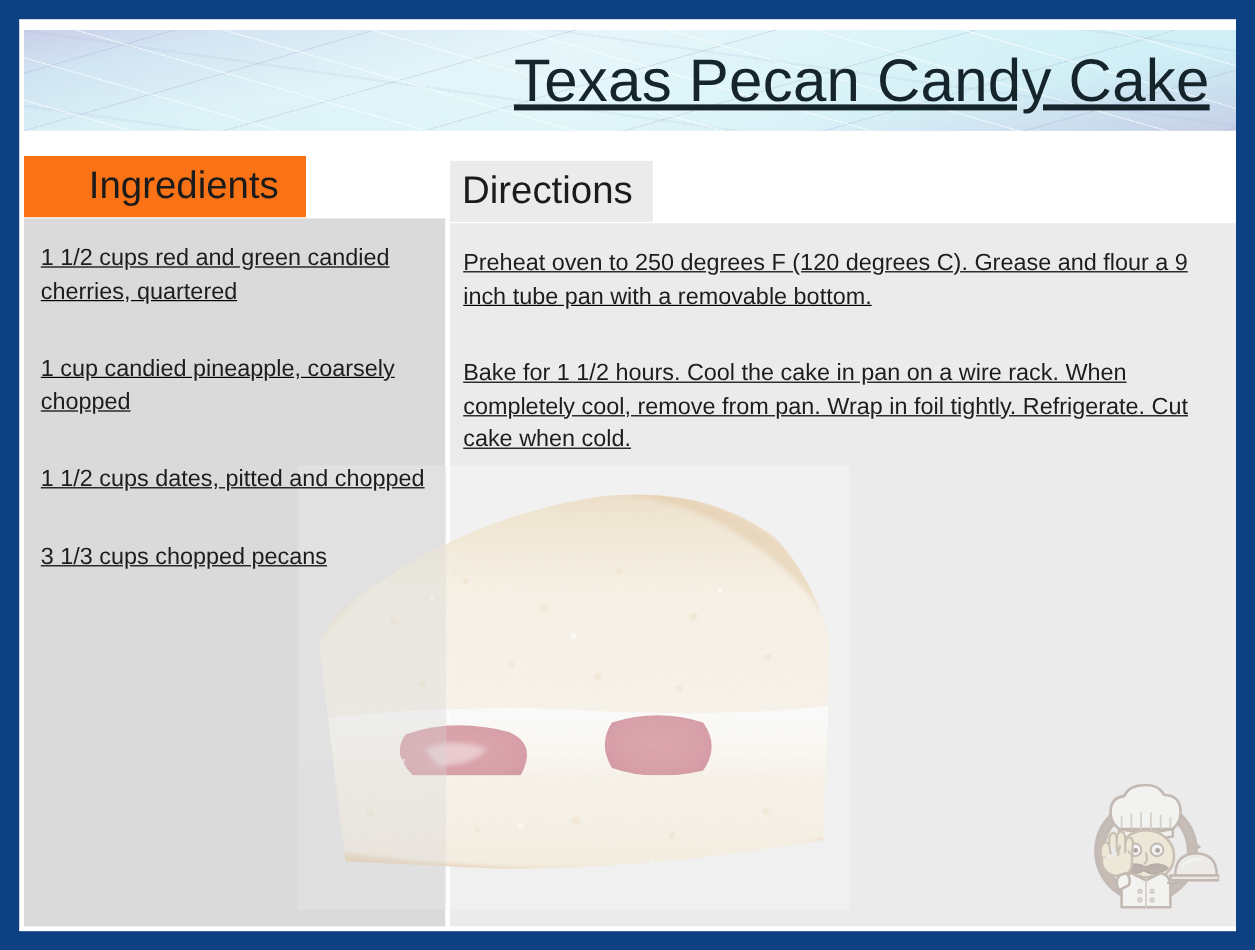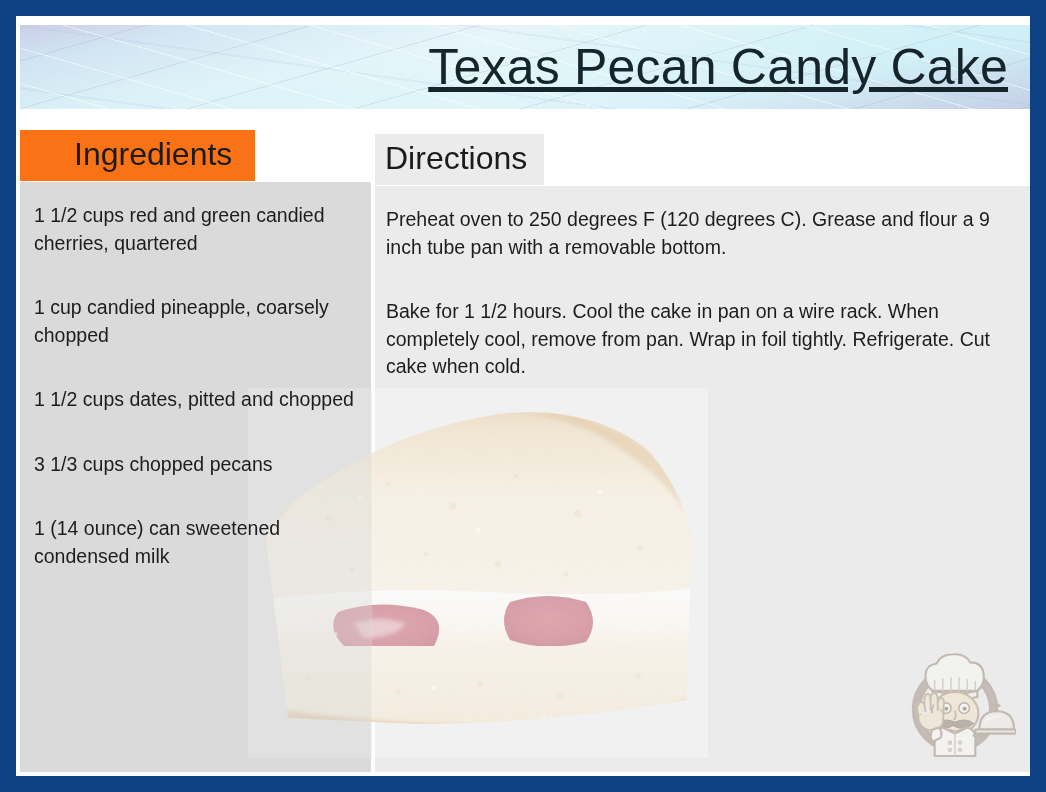--- a/index.html
+++ b/index.html
@@ -71,20 +71,21 @@
   }
   .panel-head span {
     display: block;
     font-size: 32px;
     color: #1b1b1b;
     padding: 6px 10px 8px 10px;
   }
   .panel-body {
     position: absolute;
     z-index: 3;
+    text-decoration: underline;
   }
   .panel-body p {
     margin: 0;
     font-size: 19.5px;
     line-height: 27.5px;
     color: #1d1d1d;
   }
   .panel-body p + p { margin-top: 37px; }
 
   #ingredients-head {
@@ -238,21 +239,20 @@
   </svg>
 
   <div class="panel-head" id="ingredients-head">
     <span>Ingredients</span>
   </div>
   <div class="panel-body" id="ingredients-body">
     <p class="ing-line">1 1/2 cups red and green candied cherries, quartered</p>
     <p class="ing-line">1 cup candied pineapple, coarsely chopped</p>
     <p class="ing-line">1 1/2 cups dates, pitted and chopped</p>
     <p class="ing-line">3 1/3 cups chopped pecans</p>
-    <p class="ing-line">1 (14 ounce) can sweetened condensed milk</p>
   </div>
 
   <div class="panel-head" id="directions-head">
     <span>Directions</span>
   </div>
   <div class="panel-body" id="directions-body">
     <p>Preheat oven to 250 degrees F (120 degrees C).  Grease and flour a 9 inch tube pan with a removable bottom.</p>
     <p>Bake for 1 1/2 hours.  Cool the cake in pan on a wire rack.  When completely cool, remove from pan.  Wrap in foil tightly.  Refrigerate.  Cut cake when cold.</p>
   </div>
 

